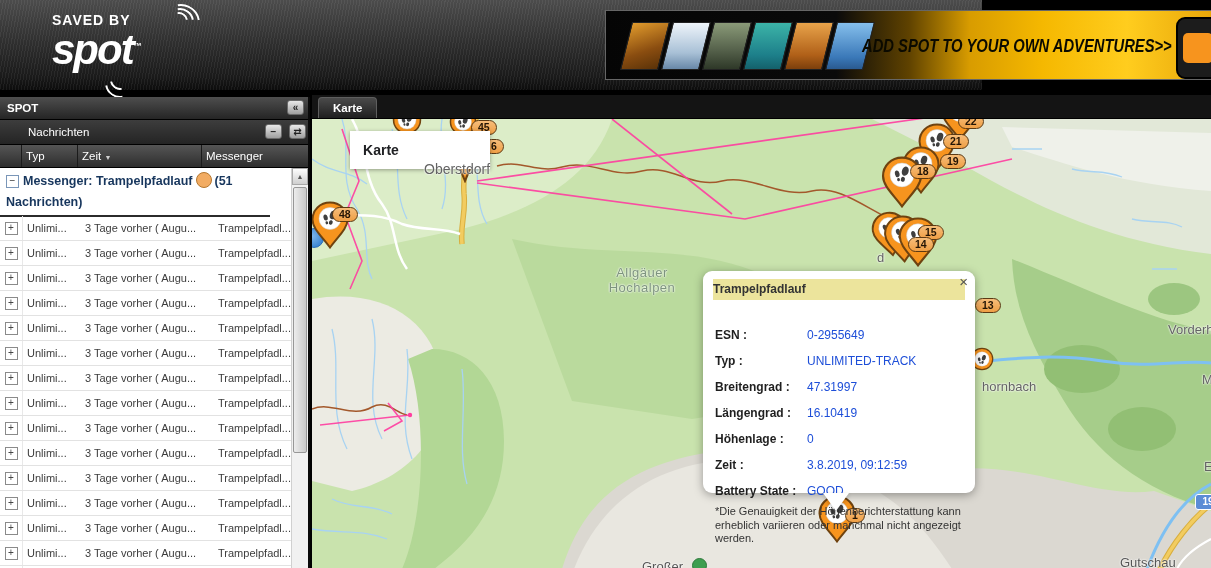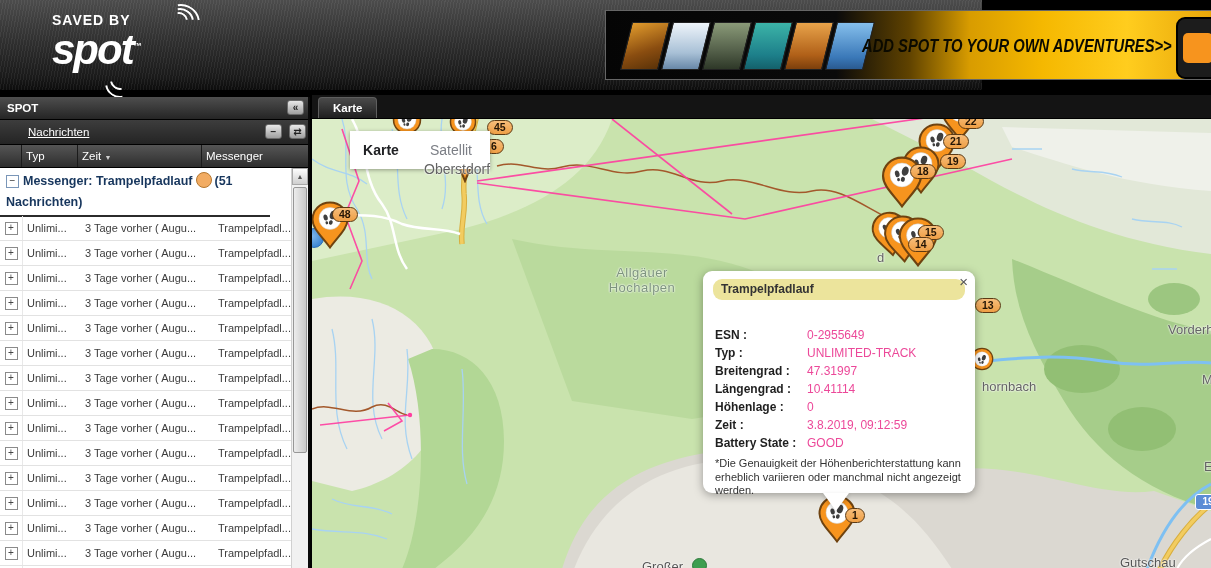--- a/index.html
+++ b/index.html
@@ -33,21 +33,21 @@
     border-radius:9px;}
   .device .face{position:absolute;left:5px;top:14px;width:30px;height:30px;background:#f7941e;border-radius:5px;}
   
   .sidebar{position:absolute;left:0;top:97px;width:308px;height:471px;background:#fff;border-right:2px solid #0a0a0a;}
   .sb-title{height:22px;background:linear-gradient(180deg,#4e4e4e,#252525);border-bottom:1px solid #000;
     color:#fff;font-size:11.5px;font-weight:bold;line-height:22px;padding-left:7px;position:relative;}
   .sb-btn{position:absolute;width:17px;height:15px;background:linear-gradient(180deg,#e8e8e8,#9f9f9f);
     border:1px solid #6a6a6a;border-radius:3px;color:#222;font-size:10px;line-height:13px;text-align:center;
     font-weight:bold;cursor:pointer;box-sizing:border-box;}
   .sb-section{height:24px;background:linear-gradient(180deg,#3d3d3d,#242424);border-bottom:1px solid #000;
-    color:#fff;font-size:11.5px;line-height:24px;padding-left:28px;position:relative;text-decoration:underline;}
+    color:#fff;font-size:11.5px;line-height:24px;padding-left:28px;position:relative;}
   .sb-cols{height:22px;background:linear-gradient(180deg,#555,#2e2e2e);border-bottom:1px solid #000;
     color:#fff;font-size:11.5px;line-height:22px;display:flex;}
   .sb-cols .c{border-right:1px solid #1b1b1b;box-sizing:border-box;padding-left:4px;cursor:pointer;}
   .sb-body{position:relative;height:402px;background:#fff;overflow:hidden;}
   .group-hdr{color:#17365d;font-weight:bold;font-size:12.5px;line-height:21px;padding:3px 30px 2px 6px;
     border-bottom:2px solid #2b2b2b;cursor:pointer;width:270px;box-sizing:border-box;}
   .gbox{display:inline-block;width:11px;height:11px;border:1px solid #7a96b8;background:#fff;color:#333;
     font-size:10px;line-height:9px;text-align:center;vertical-align:1px;margin-right:4px;font-weight:normal;}
   .gdot{display:inline-block;width:14px;height:14px;border-radius:50%;background:#f2ac63;border:1.5px solid #b5772f;
     vertical-align:-3px;margin:0 3px;}
@@ -79,27 +79,27 @@
     box-shadow:0 1px 4px rgba(0,0,0,.35);display:flex;cursor:pointer;}
   .map-ctl .opt{line-height:38px;text-align:center;font-size:14px;}
   .map-ctl .opt.sel{width:62px;font-weight:bold;color:#202124;}
   .map-ctl .opt.uns{width:78px;color:#7b7e85;}
   .pin{position:absolute;}
   .badge{position:absolute;height:13px;background:linear-gradient(180deg,#f6bd7a,#ef9f45);border:1.6px solid #5c3a14;
     border-radius:8px;padding:0 6px;font-size:10.5px;font-weight:bold;color:#241505;line-height:13px;cursor:pointer;}
   .tri-pin{position:absolute;z-index:5;}
   .popup{position:absolute;left:391px;top:152px;width:272px;height:222px;background:#fff;border-radius:9px;
     z-index:10;box-shadow:0 2px 10px rgba(0,0,0,.35);font-size:12px;color:#222;}
-  .popup .ph{margin:8px 10px 0 10px;height:21px;background:#ece49c;line-height:21px;padding-left:8px;
-    font-weight:bold;color:#333;font-size:12px;border-radius:9px;}
+  .popup .ph{margin:8px 10px 0 10px;height:21px;background:#ece49c;line-height:21px;
+    font-weight:bold;color:#333;font-size:12px;}
   .popup .close{position:absolute;right:7px;top:3px;color:#555;font-size:15px;line-height:15px;cursor:pointer;}
   .popup .fields{margin:26px 0 0 12px;}
-  .frow{display:flex;line-height:18px;}
+  .frow{display:flex;line-height:18px;margin-top:8px;}
   .frow .fl{width:92px;font-weight:bold;color:#1f1f1f;}
-  .frow .fv{color:#ec4899;}
+  .frow .fv{color:#1d4ed8;}
   .popup .note{margin:5px 12px 0 12px;font-size:11px;line-height:13.5px;color:#333;}
   .tail{position:absolute;left:120px;top:100%;width:0;height:0;border-left:13px solid transparent;
     border-right:13px solid transparent;border-top:18px solid #fff;filter:drop-shadow(0 2px 2px rgba(0,0,0,.2));}
   .shield{position:absolute;left:883px;top:375px;width:24px;height:14px;background:#5b8cd6;border:1px solid #fff;
     border-radius:3px;color:#fff;font-size:10px;font-weight:bold;text-align:center;line-height:14px;z-index:2;}
   .gdot-map{position:absolute;left:380px;top:439px;width:13px;height:13px;border-radius:50%;background:#3e9e4f;
     border:1px solid #2e7a3c;z-index:2;}
   .bluedot{position:absolute;left:-8px;top:109px;width:18px;height:18px;border-radius:50%;
     background:radial-gradient(circle at 40% 40%,#7fb6ea,#3f87d2 70%);border:1px solid #2a6cb8;z-index:2;}
 </style>
@@ -368,21 +368,20 @@
     <div class="plabel" style="left:892px;top:340px;z-index:2;">E</div>
     <div class="plabel" style="left:808px;top:436px;color:#555;z-index:2;">Gutschau</div>
     <div class="plabel" style="left:330px;top:440px;color:#555;z-index:2;">Großer</div>
     <div class="plabel" style="left:565px;top:131px;z-index:1;">d</div>
     <div class="gdot-map"></div>
     <div class="shield">19</div>
     <div class="bluedot"></div>
 
     <div class="map-ctl">
       <div class="opt sel">Karte</div>
-      <div class="opt uns">Satellit</div>
     </div>
 
     <svg class="tri-pin" style="left:141px;top:36px;" width="24" height="28">
       <polygon points="2,2 22,2 12,26" fill="#F7941E" stroke="#6f4310" stroke-width="2"></polygon>
     </svg>
 
     <div class="pin circle-marker" style="left:80px;top:-14px;width:30px;height:30px;z-index:4;"><svg viewBox="0 0 38 38" width="100%" height="100%">
           <circle cx="19" cy="19" r="17" fill="#F7941E" stroke="#6f4310" stroke-width="2"></circle>
           <circle cx="19" cy="19" r="11.5" fill="#fff" stroke="#cccccc" stroke-width="0.5"></circle>
           <g transform="translate(0,3)">
@@ -399,21 +398,21 @@
           <circle cx="19" cy="19" r="11.5" fill="#fff" stroke="#cccccc" stroke-width="0.5"></circle>
           <g transform="translate(0,3)">
             <g fill="#3f3f3f">
               <ellipse cx="22" cy="14" rx="3.1" ry="4.4" transform="rotate(18 22 14)"></ellipse>
               <ellipse cx="19.8" cy="21.5" rx="1.9" ry="2.3" transform="rotate(18 19.8 21.5)"></ellipse>
               <ellipse cx="14.6" cy="16.5" rx="2.1" ry="3.1" transform="rotate(-14 14.6 16.5)"></ellipse>
               <ellipse cx="15.8" cy="21.8" rx="1.3" ry="1.6" transform="rotate(-14 15.8 21.8)"></ellipse>
             </g>
           </g>
         </svg></div>
-    <div class="badge" style="left:175px;top:1px;z-index:5;">45</div>
+    <div class="badge" style="left:159px;top:1px;z-index:5;">45</div>
     <div class="badge" style="left:172px;top:20px;z-index:5;">6</div>
 
     <div class="pin foot-pin" style="left:-1px;top:82px;width:38px;height:48px;z-index:4;"><svg viewBox="0 0 38 48" width="100%" height="100%">
           <path d="M19 1.5 C29 1.5 36.5 9 36.5 18.5 C36.5 27.5 27.5 35 19 46.5 C10.5 35 1.5 27.5 1.5 18.5 C1.5 9 9 1.5 19 1.5 Z" fill="#F7941E" stroke="#6f4310" stroke-width="2"></path>
           <circle cx="19" cy="17.5" r="11" fill="#fff" stroke="#cccccc" stroke-width="0.5"></circle>
           <g fill="#3f3f3f">
             <ellipse cx="22" cy="14" rx="3.1" ry="4.4" transform="rotate(18 22 14)"></ellipse>
             <ellipse cx="19.8" cy="21.5" rx="1.9" ry="2.3" transform="rotate(18 19.8 21.5)"></ellipse>
             <ellipse cx="14.6" cy="16.5" rx="2.1" ry="3.1" transform="rotate(-14 14.6 16.5)"></ellipse>
             <ellipse cx="15.8" cy="21.8" rx="1.3" ry="1.6" transform="rotate(-14 15.8 21.8)"></ellipse>
@@ -539,21 +538,21 @@
     <div class="fv">UNLIMITED-TRACK</div>
   </div>
 
   <div class="frow">
     <div class="fl">Breitengrad :</div>
     <div class="fv">47.31997</div>
   </div>
 
   <div class="frow">
     <div class="fl">Längengrad :</div>
-    <div class="fv">10.41114</div>
+    <div class="fv">16.10419</div>
   </div>
 
   <div class="frow">
     <div class="fl">Höhenlage :</div>
     <div class="fv">0</div>
   </div>
 
   <div class="frow">
     <div class="fl">Zeit :</div>
     <div class="fv">3.8.2019, 09:12:59</div>

